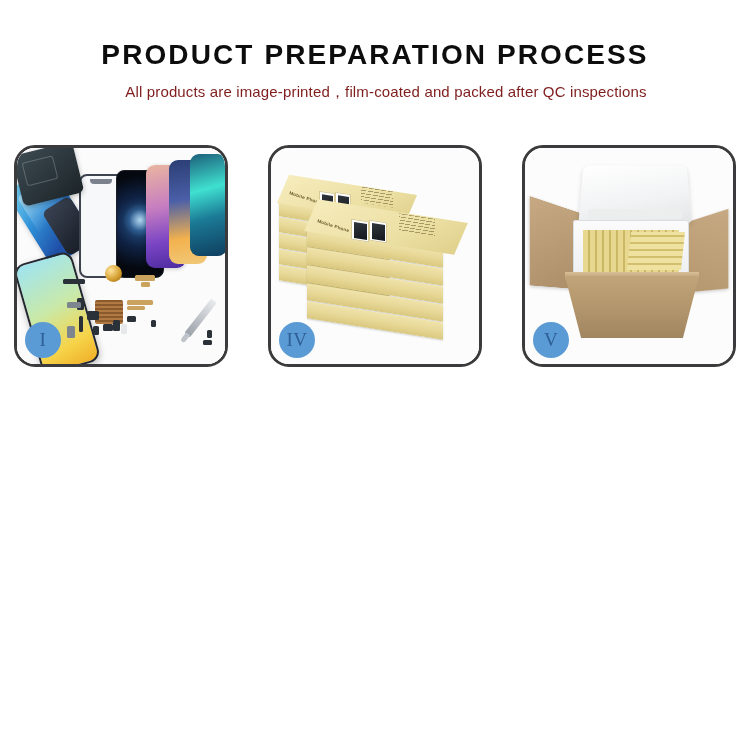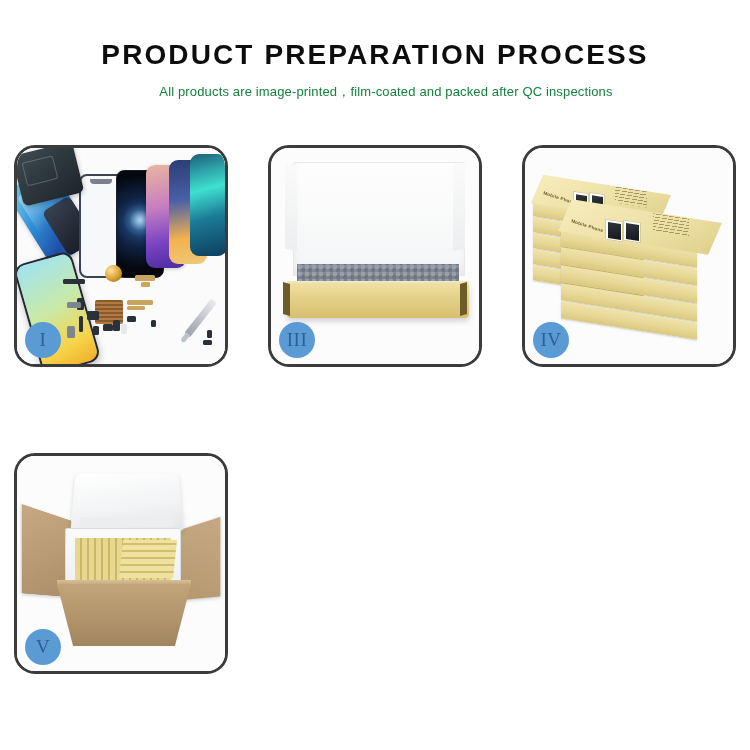--- a/index.html
+++ b/index.html
@@ -34,24 +34,24 @@
     font-weight: 700;
     letter-spacing: 2.1px;
     color: #0d0d0d;
     line-height: 42px;
     white-space: nowrap;
   }
 
   #subtitle {
     margin-top: 7px;
     font-family: "Liberation Sans", sans-serif;
-    font-size: 13px;
+    font-size: 15px;
     font-weight: 400;
     letter-spacing: 0.15px;
-    color: #15803d;
+    color: #7f1d1d;
     line-height: 18px;
     white-space: nowrap;
     margin-left: 22px;
   }
 
   
   #grid {
     position: absolute;
     left: 14px;
     top: 145px;
@@ -459,35 +459,20 @@
           <div class="part lt" style="left:50px;top:178px;width:8px;height:12px;"></div>
           <div class="part" style="left:186px;top:192px;width:9px;height:5px;"></div>
           <div class="part" style="left:190px;top:182px;width:5px;height:8px;"></div>
           <div class="part" style="left:134px;top:172px;width:5px;height:7px;"></div>
         </div>
       </div>
       <div class="badge">I</div>
     </div>
 
 
-    <div class="panel">
-      <div class="panel-inner">
-        <div class="stage">
-          <div class="b3-lid"></div>
-          <div class="b3-lid-l"></div>
-          <div class="b3-lid-r"></div>
-          <div class="b3-foam"></div>
-          <div class="b3-tray-edge"></div>
-          <div class="b3-tray"></div>
-          <div class="b3-tray-lcap"></div>
-          <div class="b3-tray-rcap"></div>
-        </div>
-      </div>
-      <div class="badge">III</div>
-    </div>
 
     <div class="panel">
       <div class="panel-inner">
         <div class="stage">
           <div class="stack">
 
             <div class="sbox" style="left:2px;top:48px;width:110px;height:15px;transform:skewY(9deg);"></div>
             <div class="sbox" style="left:2px;top:64px;width:110px;height:15px;transform:skewY(9deg);"></div>
             <div class="sbox" style="left:2px;top:80px;width:110px;height:15px;transform:skewY(9deg);"></div>
             <div class="sbox" style="left:2px;top:96px;width:110px;height:15px;transform:skewY(9deg);"></div>

